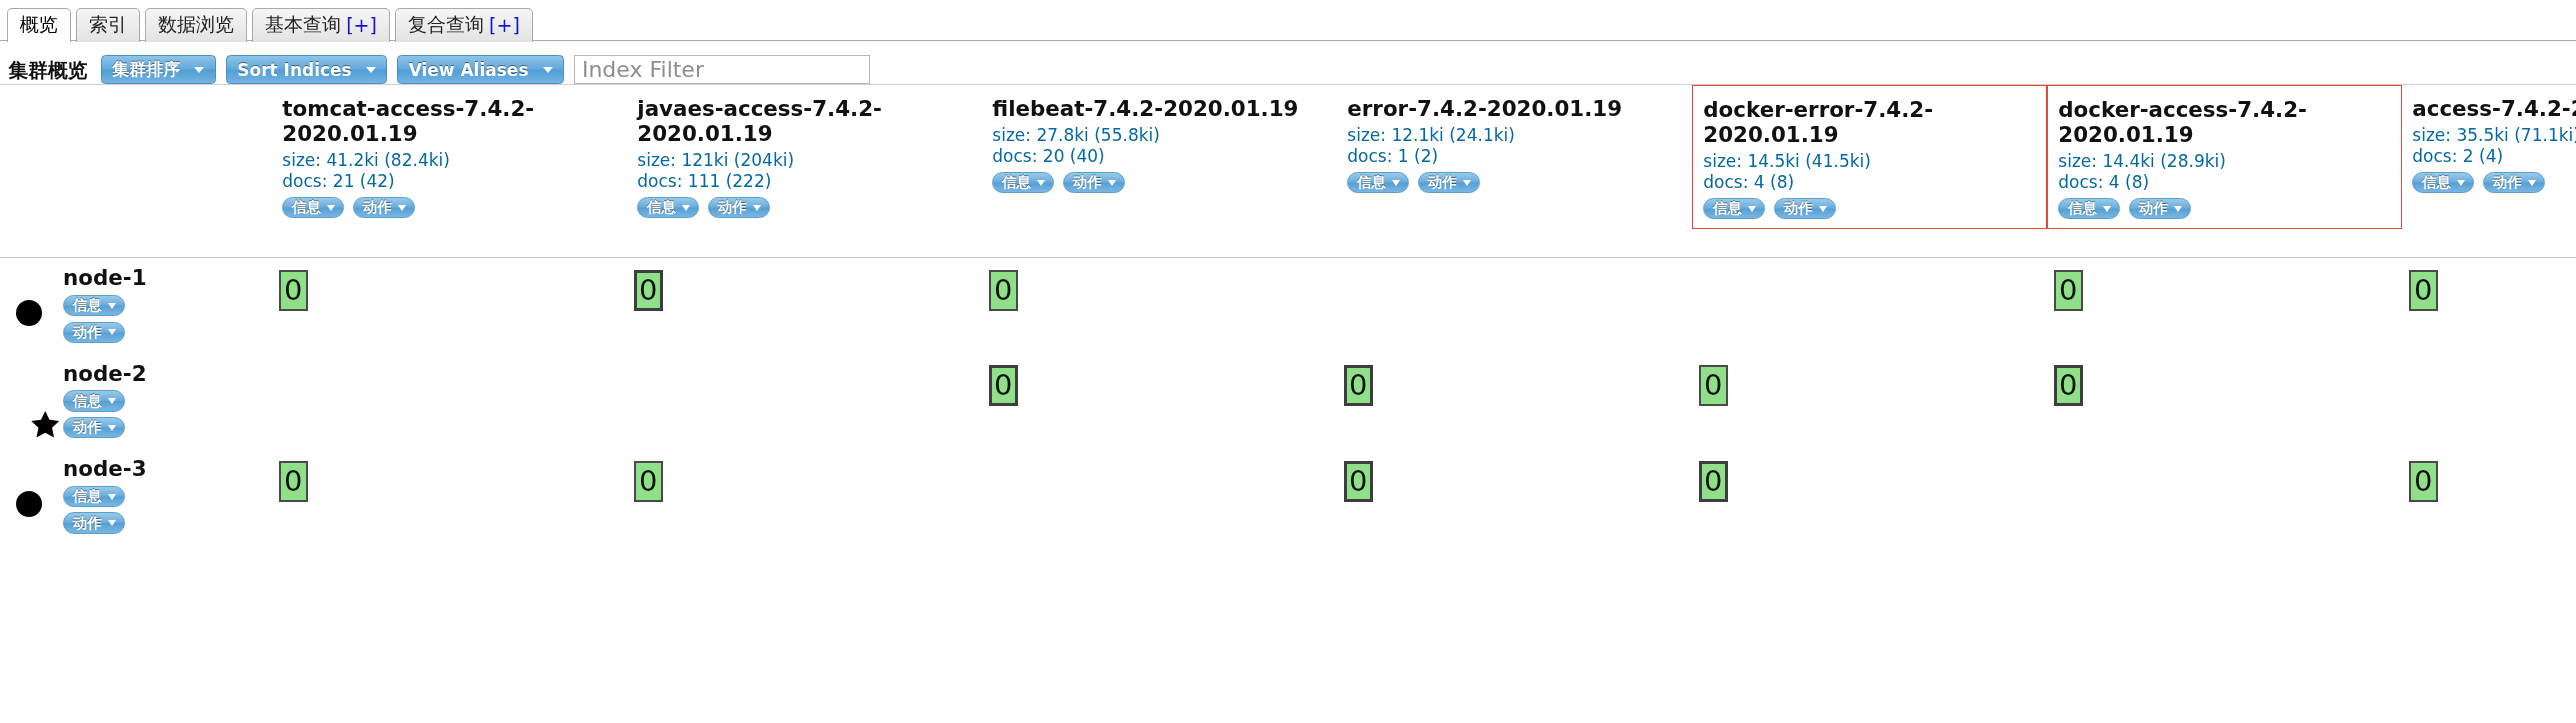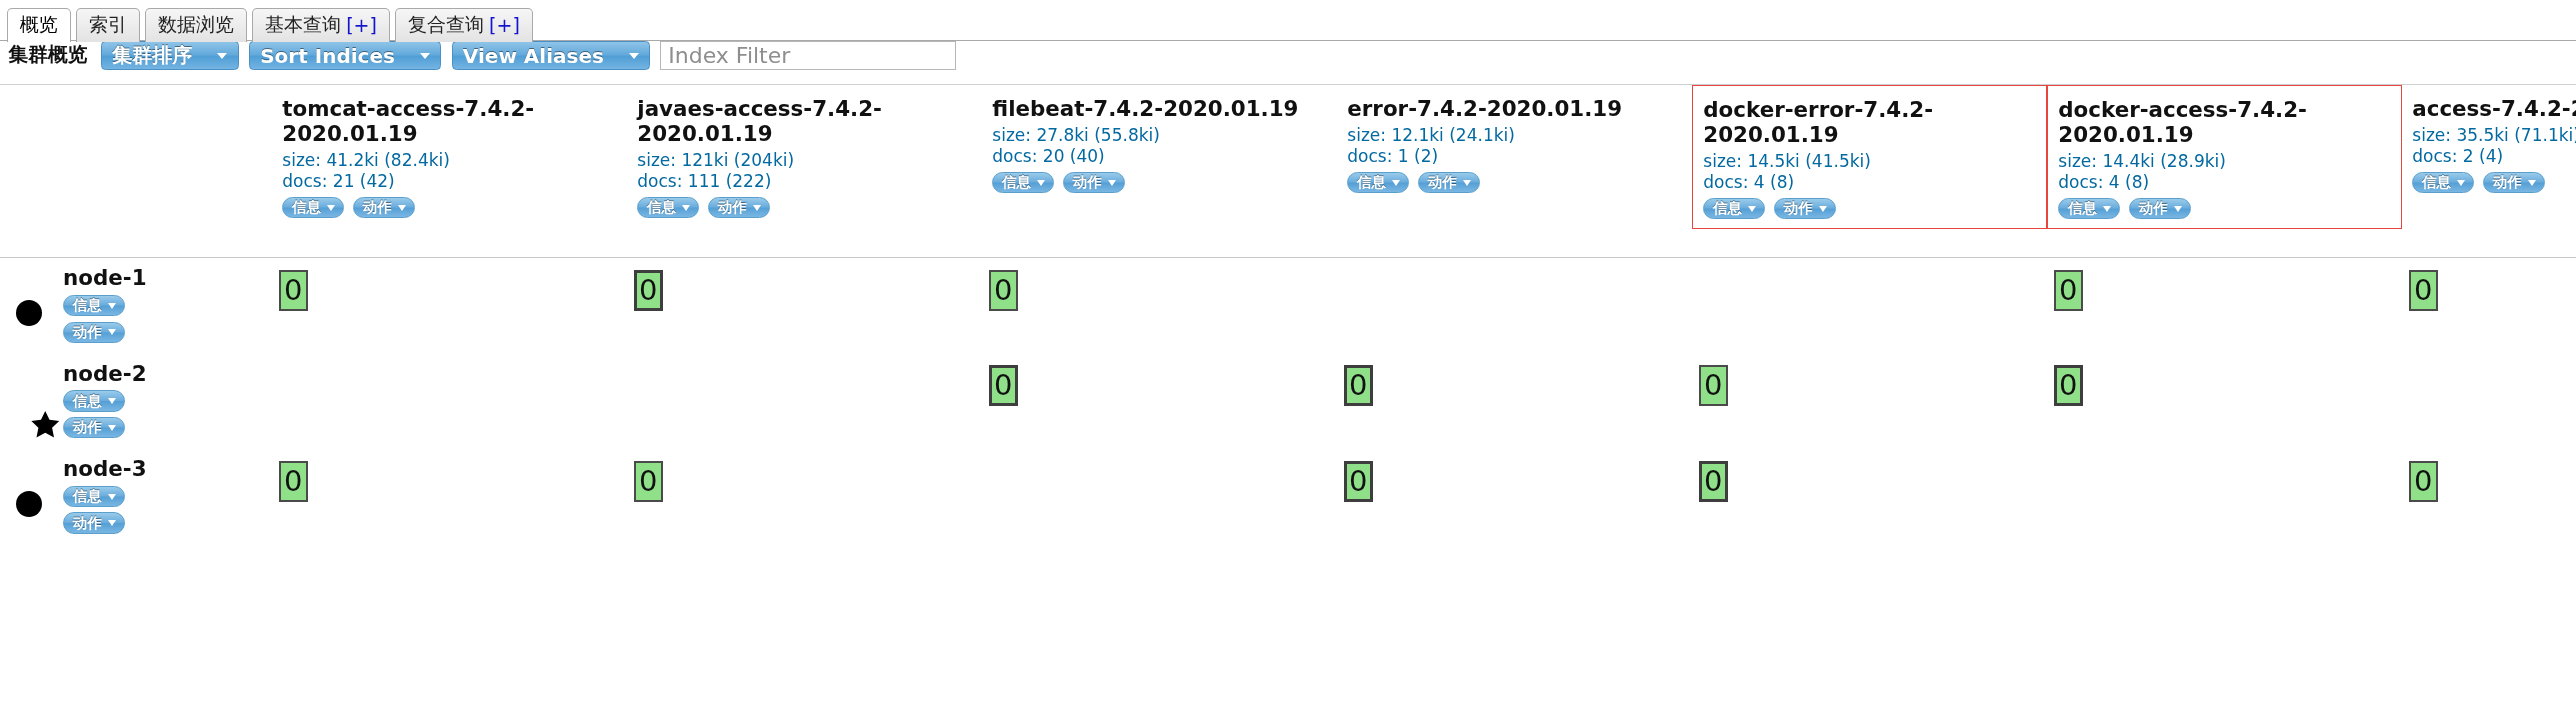--- a/index.html
+++ b/index.html
@@ -44,40 +44,40 @@
     color: #000;
     top: 1.7px;
     z-index: 3;
   }
   .tab .plus { color: #1414cc; margin-left: 5.1px; }
 
   
   .toolbar {
     height: 44px;
     display: flex;
-    align-items: flex-start;
+    align-items: flex-end;
     padding: 0 8.6px;
     gap: 10.3px;
     background: #ffffff;
     border-bottom: 0.9px solid #d0d0d0;
   }
   .toolbar-title {
     font-size: 19.7px;
     font-weight: bold;
     color: #111;
     white-space: nowrap;
     padding-right: 3.4px;
   }
   .btn {
     display: inline-flex;
     align-items: center;
-    gap: 25px;
+    gap: 14px;
     height: 29px;
     padding: 0 10.3px;
-    font-size: 20px;
+    font-size: 17px;
     font-weight: bold;
     color: #ffffff;
     text-shadow: 0 -0.9px 0 rgba(0,0,0,.45);
     background: linear-gradient(180deg,#8fc4e8 0%,#62a9db 48%,#4f9ed6 52%,#74b4e2 100%);
     border: 0.9px solid #4a90c4;
     border-radius: 4.3px;
     cursor: pointer;
     white-space: nowrap;
   }
   .btn .caret {

